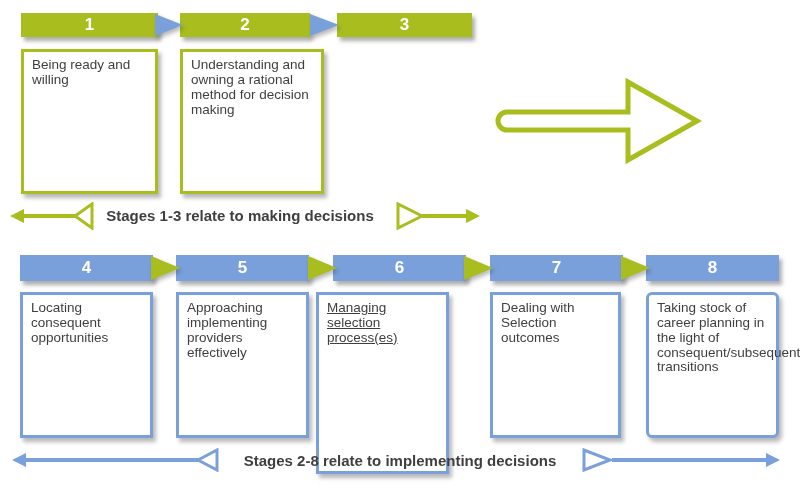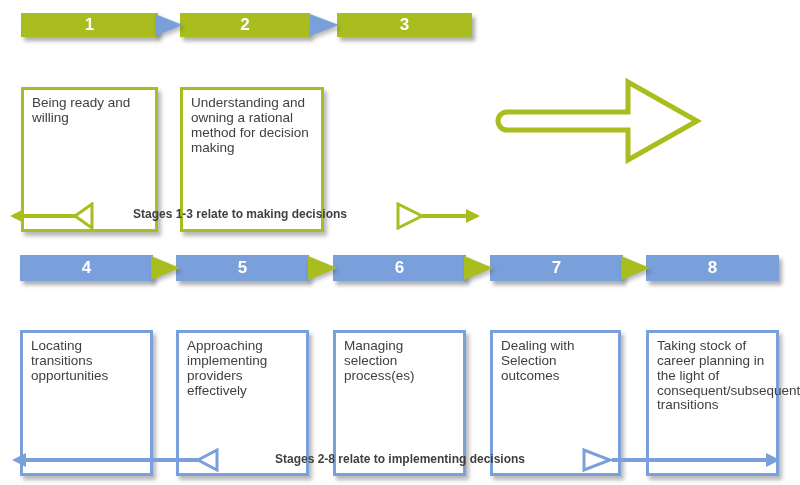--- a/index.html
+++ b/index.html
@@ -11,40 +11,39 @@
     position:absolute;display:flex;align-items:center;justify-content:center;
     color:#ffffff;font-weight:bold;font-size:17px;
     box-shadow:3px 4px 4px rgba(0,0,0,0.32);
   }
   .hdr.green{background:#A9BE1E;height:24px;}
   .hdr.blue{background:#7AA0DB;height:26px;}
   .box{
     position:absolute;background:#ffffff;box-sizing:border-box;
     padding:6px 8px;font-size:13.5px;line-height:1.1;color:#3f3f3f;
     box-shadow:3px 4px 4px rgba(0,0,0,0.28);
-    margin-top:38px;
   }
   .box.green{border:3px solid #A9BE1E;}
   .box.blue{border:3px solid #7AA0DB;}
   .tri{position:absolute;filter:drop-shadow(2px 3px 2px rgba(0,0,0,0.28));}
   .caption{
-    position:absolute;font-weight:bold;font-size:12px;color:#3f3f3f;
+    position:absolute;font-weight:bold;font-size:15px;color:#3f3f3f;
     text-align:center;white-space:nowrap;
   }
   .capArrow{position:absolute;}
   
   .h1{left:21px;top:13px;width:137px;}  .b1{left:21px;top:49px;width:137px;height:145px;}
   .h2{left:180px;top:13px;width:130px;} .b2{left:180px;top:49px;width:144px;height:145px;}
   .h3{left:337px;top:13px;width:135px;} .b3{left:337px;top:49px;width:135px;height:145px;}
   
   .h4{left:20px;top:255px;width:133px;}  .b4{left:20px;top:292px;width:133px;height:146px;}
   .h5{left:176px;top:255px;width:133px;} .b5{left:176px;top:292px;width:133px;height:146px;}
-  .h6{left:333px;top:255px;width:133px;} .b6{left:333px;top:292px;width:133px;height:146px;}
+  .h6{left:333px;top:255px;width:133px;} .b6{left:316px;top:292px;width:133px;height:182px;text-decoration:underline;}
   .h7{left:490px;top:255px;width:133px;} .b7{left:490px;top:292px;width:131px;height:146px;}
-  .h8{left:646px;top:255px;width:133px;} .b8{left:646px;top:292px;width:133px;height:146px;}
+  .h8{left:646px;top:255px;width:133px;} .b8{left:646px;top:292px;width:133px;height:146px;border-radius:6px;}
 </style>
 </head>
 <body>
 
 <div id="canvas">
 
   <div class="hdr green h1">
     <span>1</span>
   </div>
   <div class="hdr green h2">
@@ -107,21 +106,21 @@
     <polygon points="0,0 29,12 0,24" fill="#A9BE1E"></polygon>
   </svg>
   <svg class="tri" style="left:464px;top:256px;" width="29" height="24" viewBox="0 0 29 24">
     <polygon points="0,0 29,12 0,24" fill="#A9BE1E"></polygon>
   </svg>
   <svg class="tri" style="left:621px;top:256px;" width="29" height="24" viewBox="0 0 29 24">
     <polygon points="0,0 29,12 0,24" fill="#A9BE1E"></polygon>
   </svg>
 
   <div class="box blue b4">
-    <span>Locating transitions opportunities</span>
+    <span>Locating consequent opportunities</span>
   </div>
   <div class="box blue b5">
     <span>Approaching implementing providers effectively</span>
   </div>
   <div class="box blue b6">
     <span>Managing selection process(es)</span>
   </div>
   <div class="box blue b7">
     <span>Dealing with Selection outcomes</span>
   </div>

